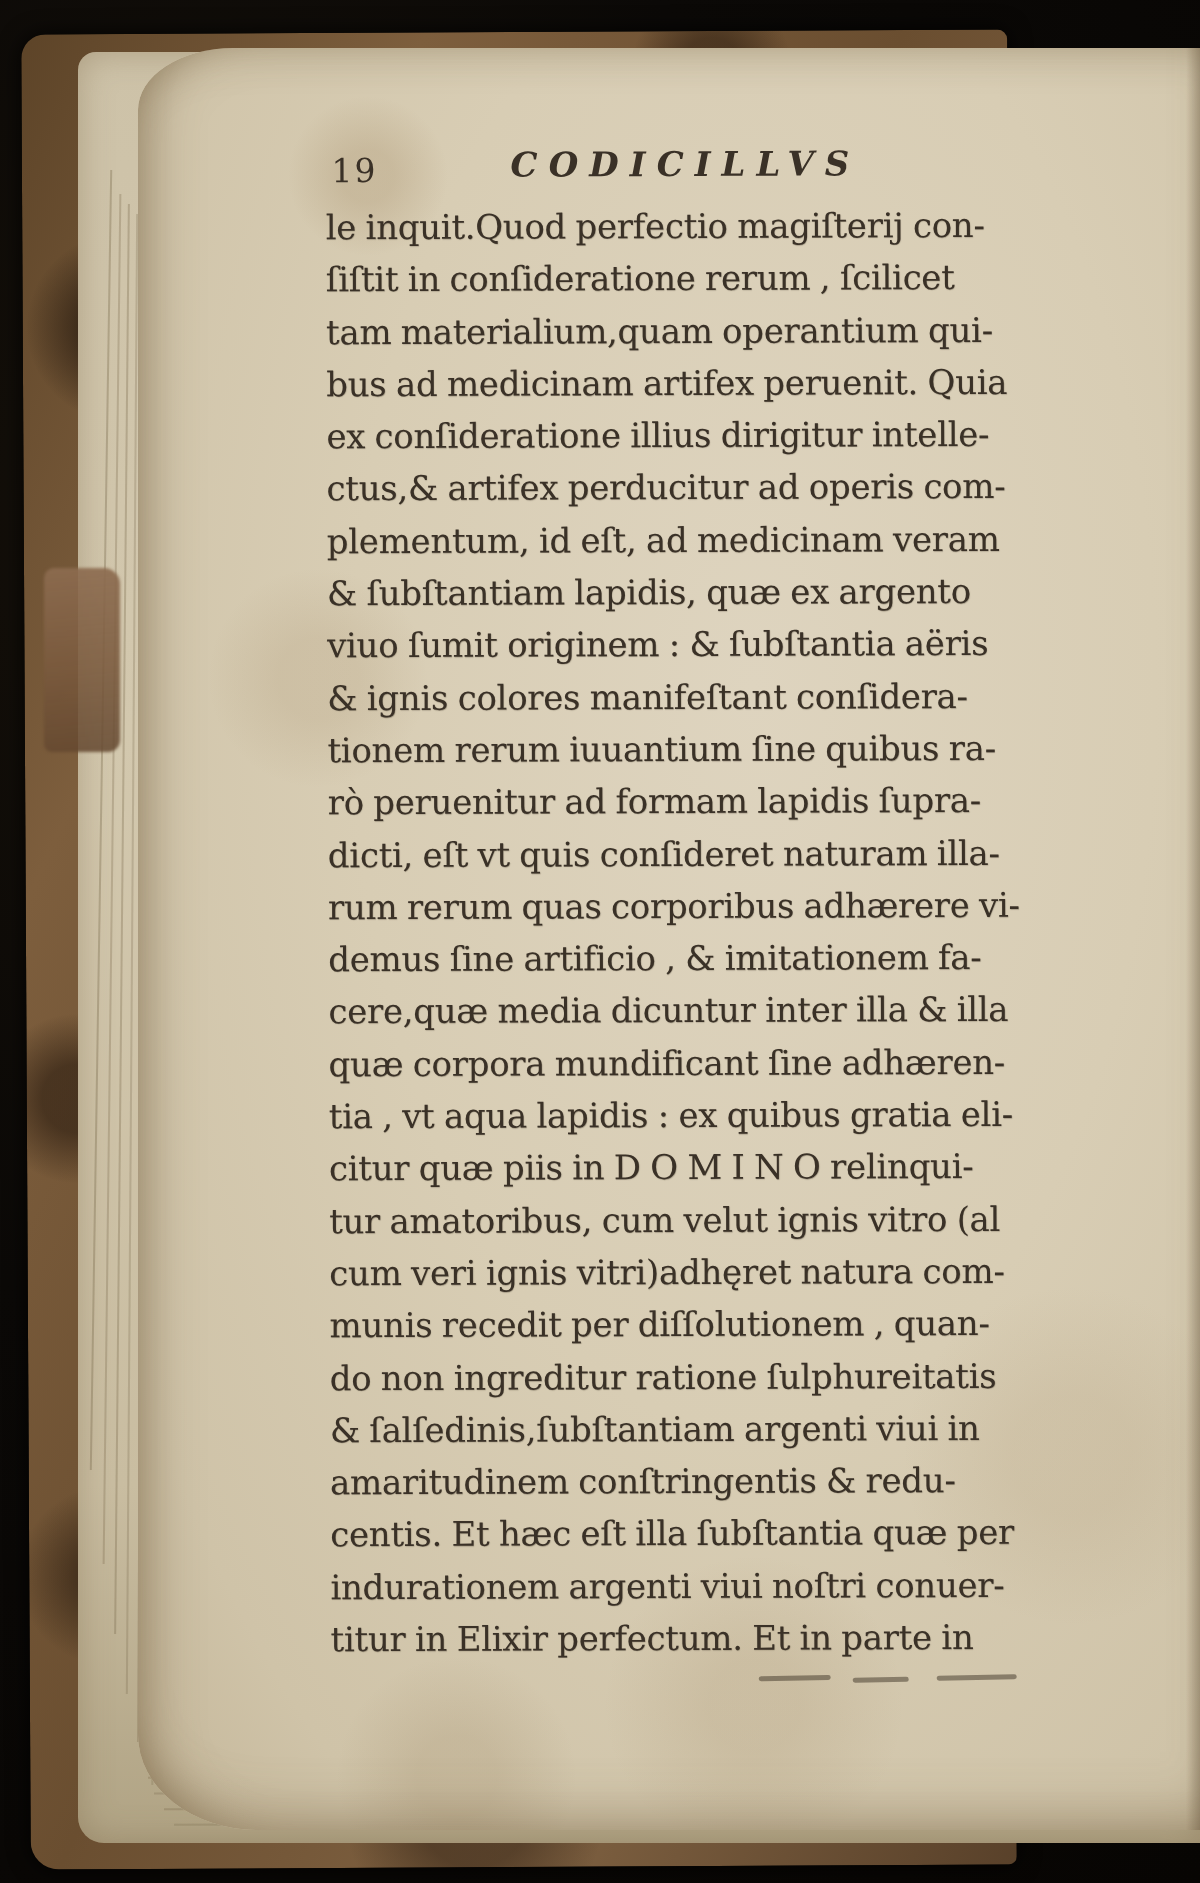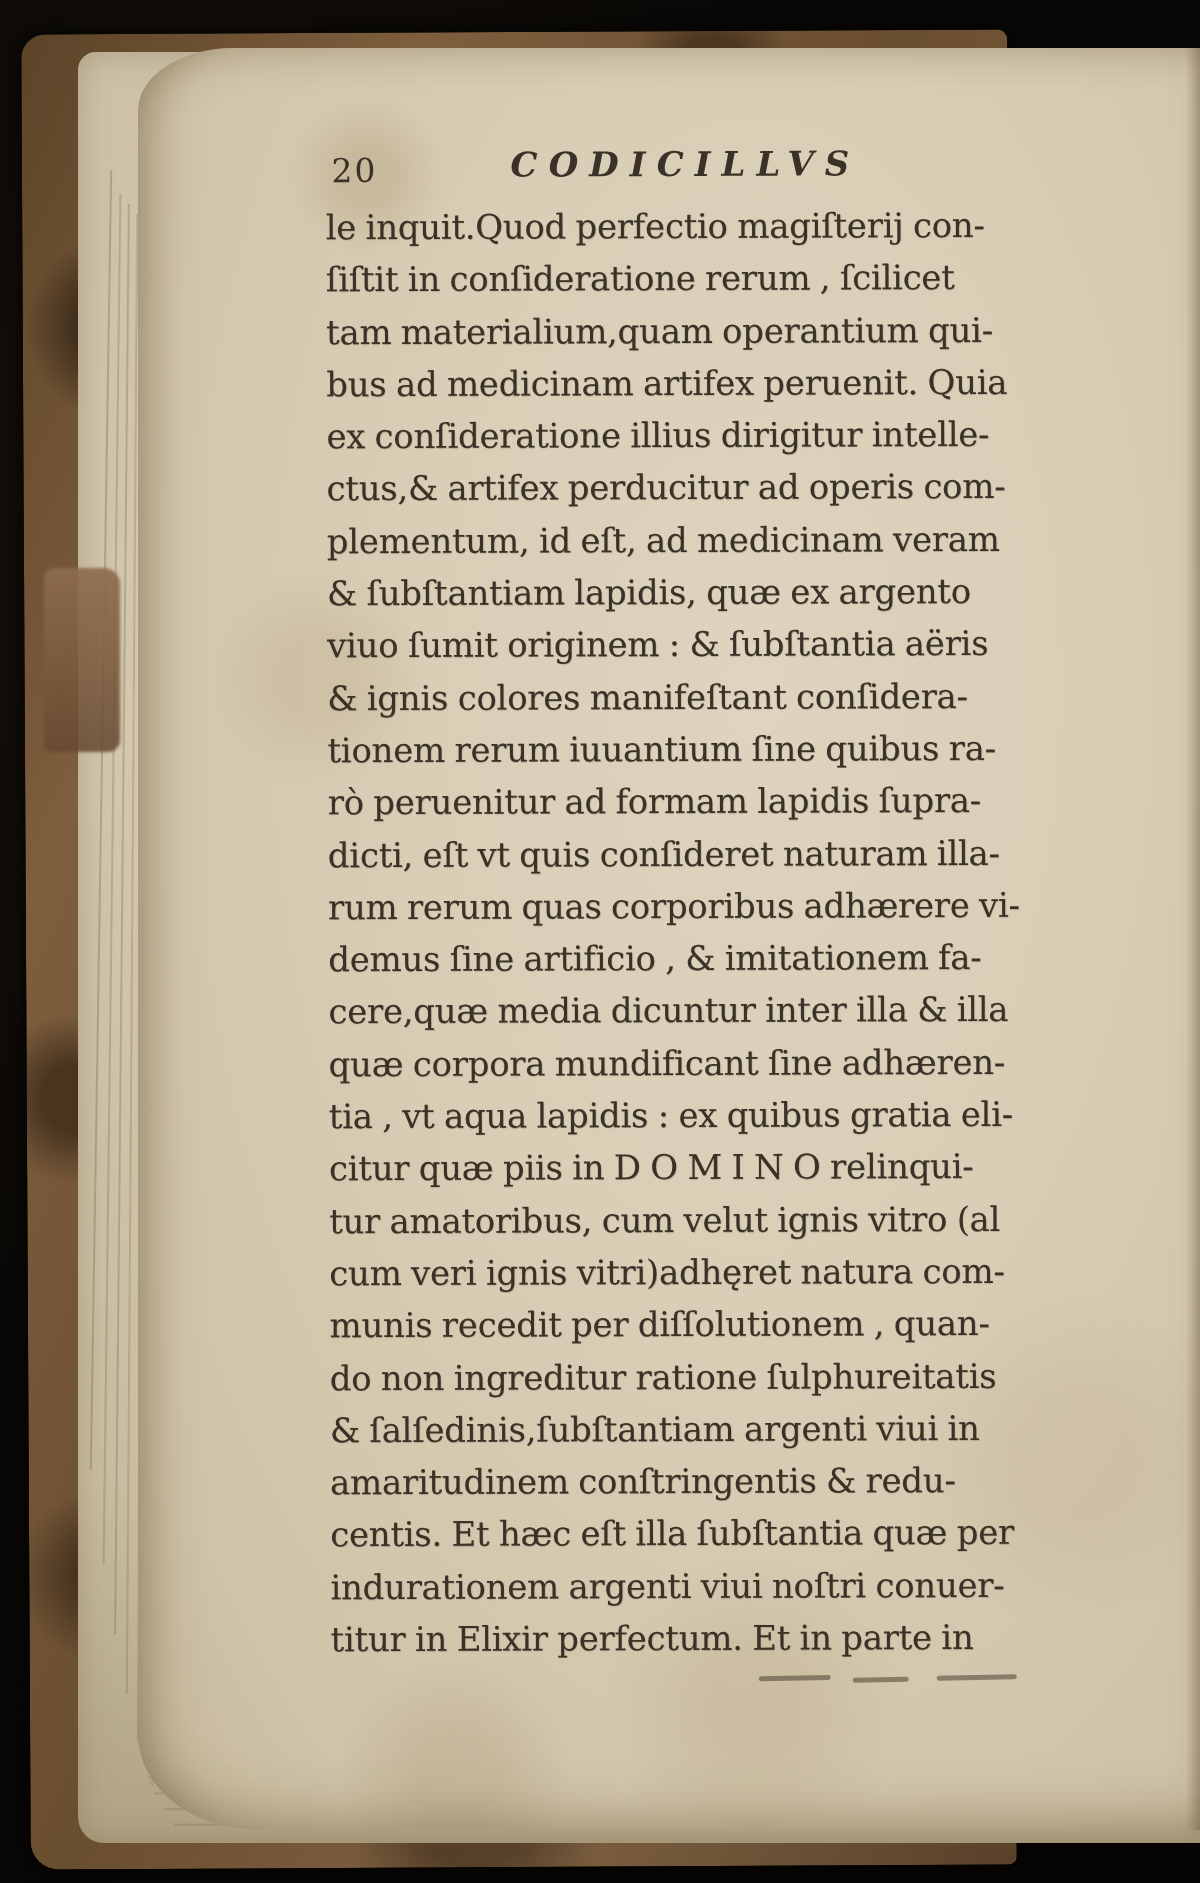--- a/index.html
+++ b/index.html
@@ -106,21 +106,21 @@
     <div class="edge h3"></div>
     <div class="edge h4"></div>
   </div>
 
   <div class="stain-left"></div>
 
   <div class="page">
     <div class="textblock">
 
       <div class="header">
-        <span class="pagenum">20</span>
+        <span class="pagenum">19</span>
         <span class="title">CODICILLVS</span>
       </div>
 
       <div class="body">
         <div class="line" style="transform: scaleX(1);">le inquit.Quod perfectio magiſterij con-</div>
         <div class="line" style="transform: scaleX(1);">ſiſtit in conſideratione rerum , ſcilicet</div>
         <div class="line" style="transform: scaleX(1);">tam materialium,quam operantium qui-</div>
         <div class="line" style="transform: scaleX(1);">bus ad medicinam artifex peruenit. Quia</div>
         <div class="line" style="transform: scaleX(1);">ex conſideratione illius dirigitur intelle-</div>
         <div class="line" style="transform: scaleX(1);">ctus,&amp; artifex perducitur ad operis com-</div>

